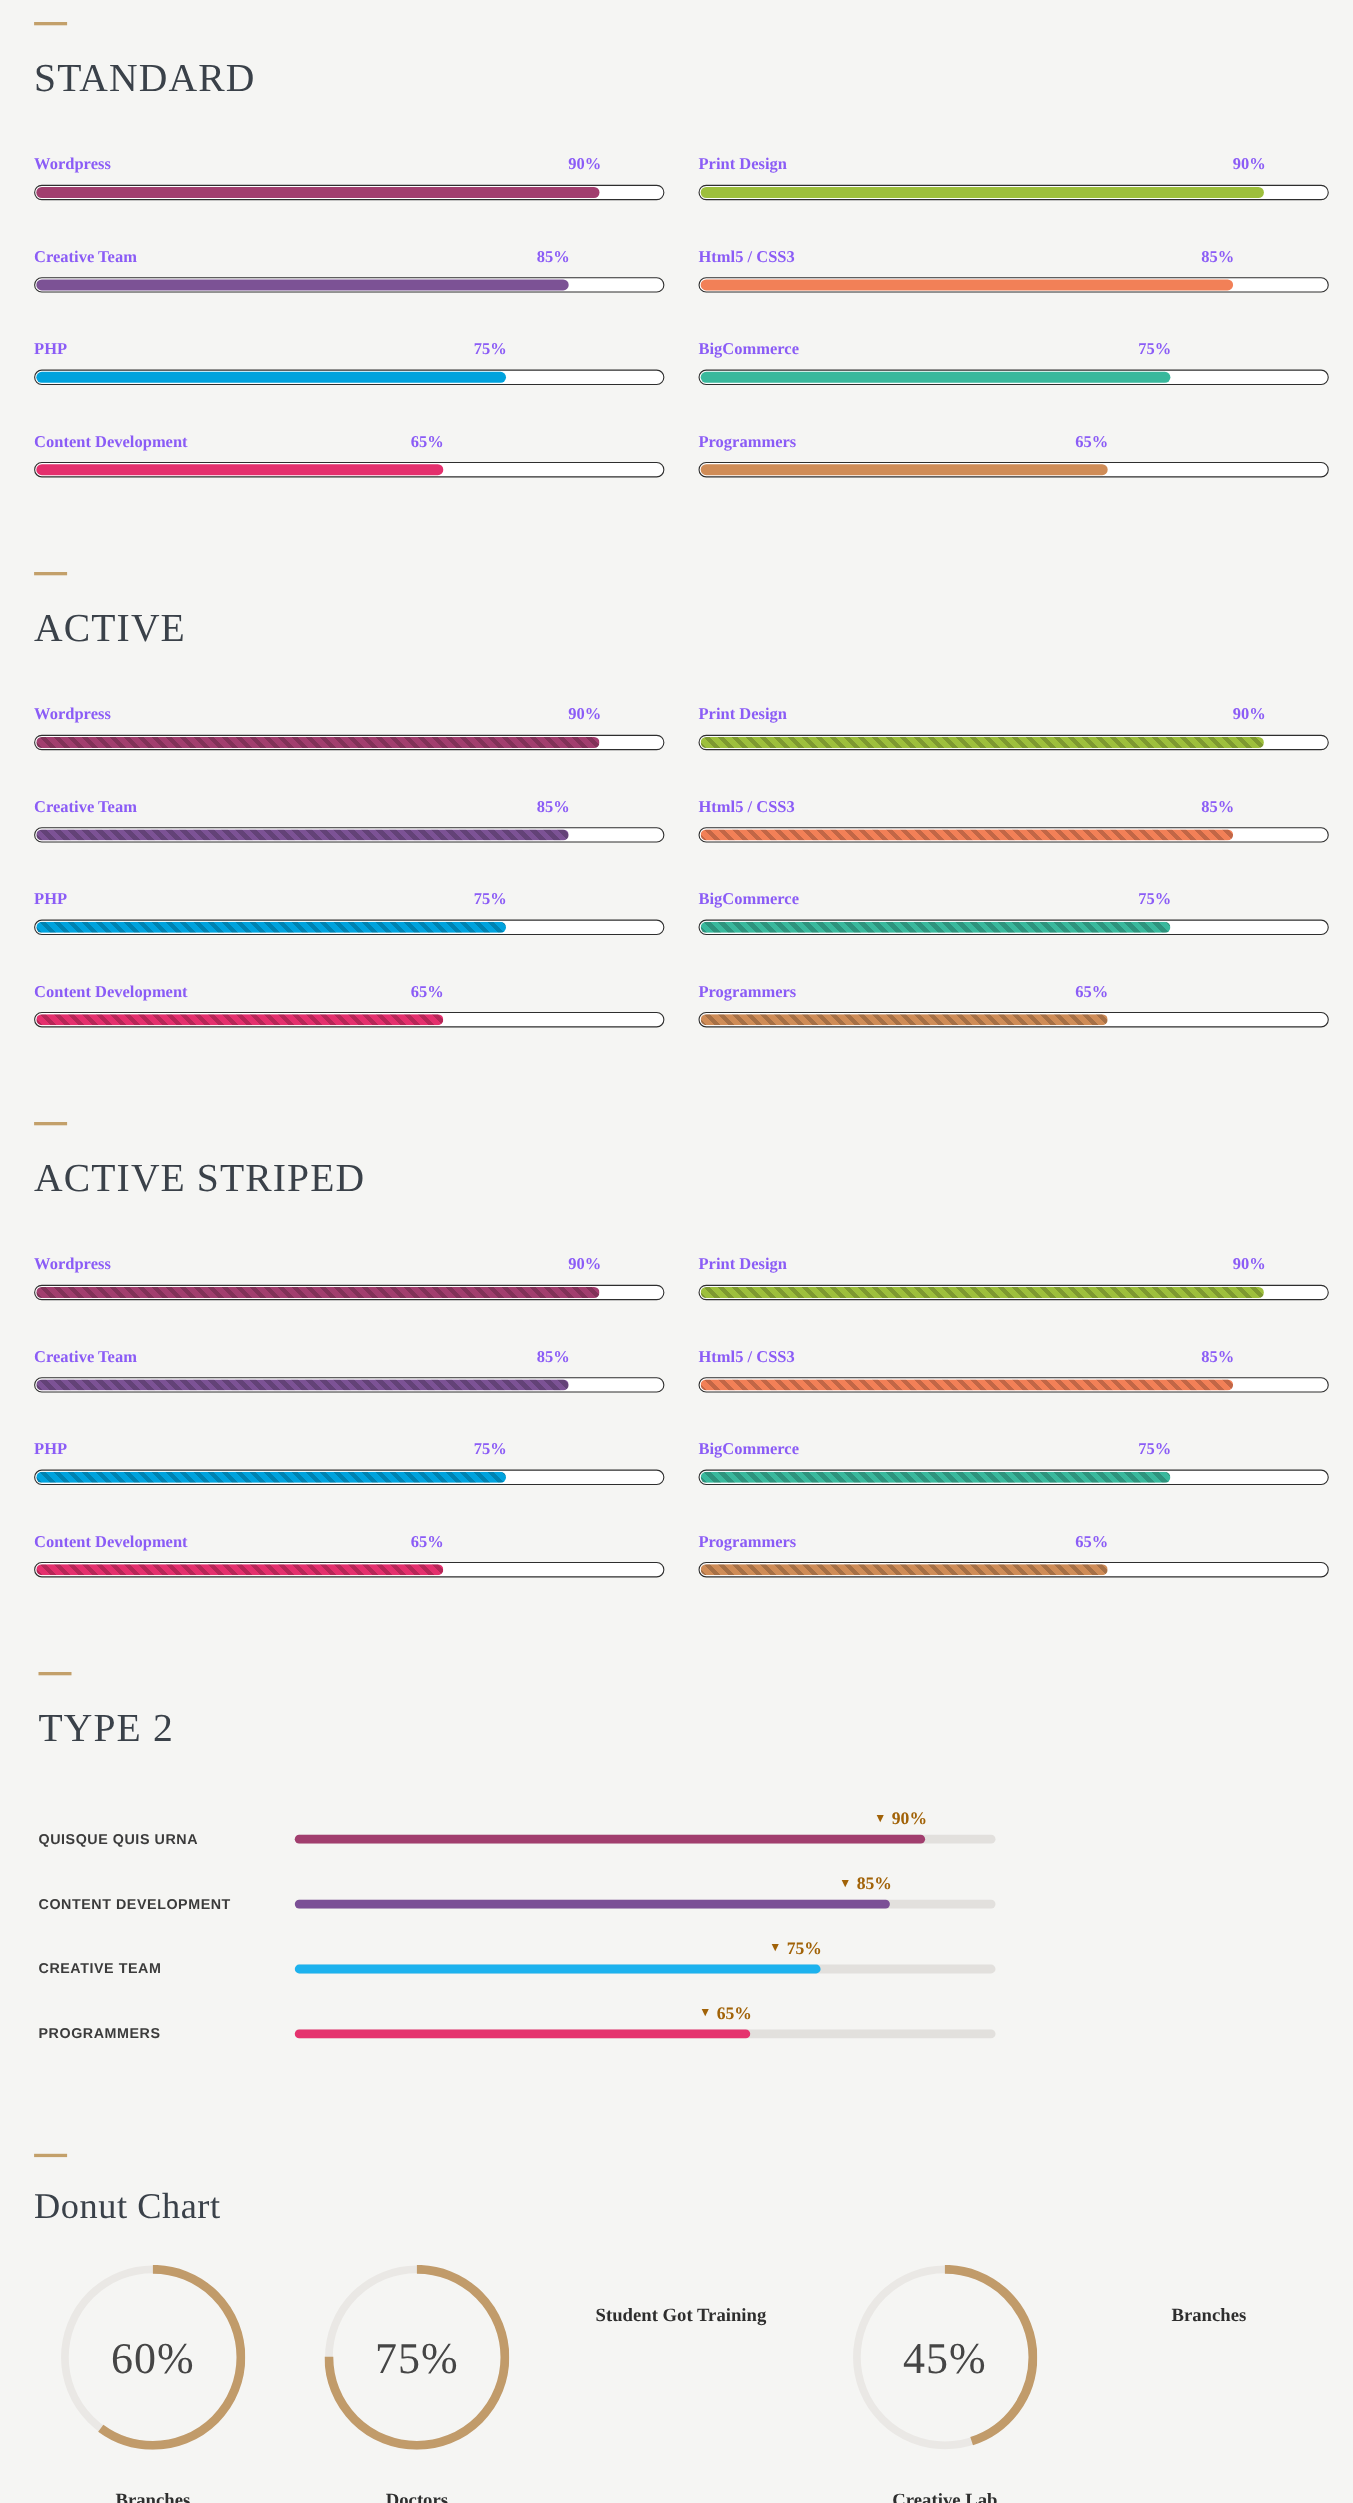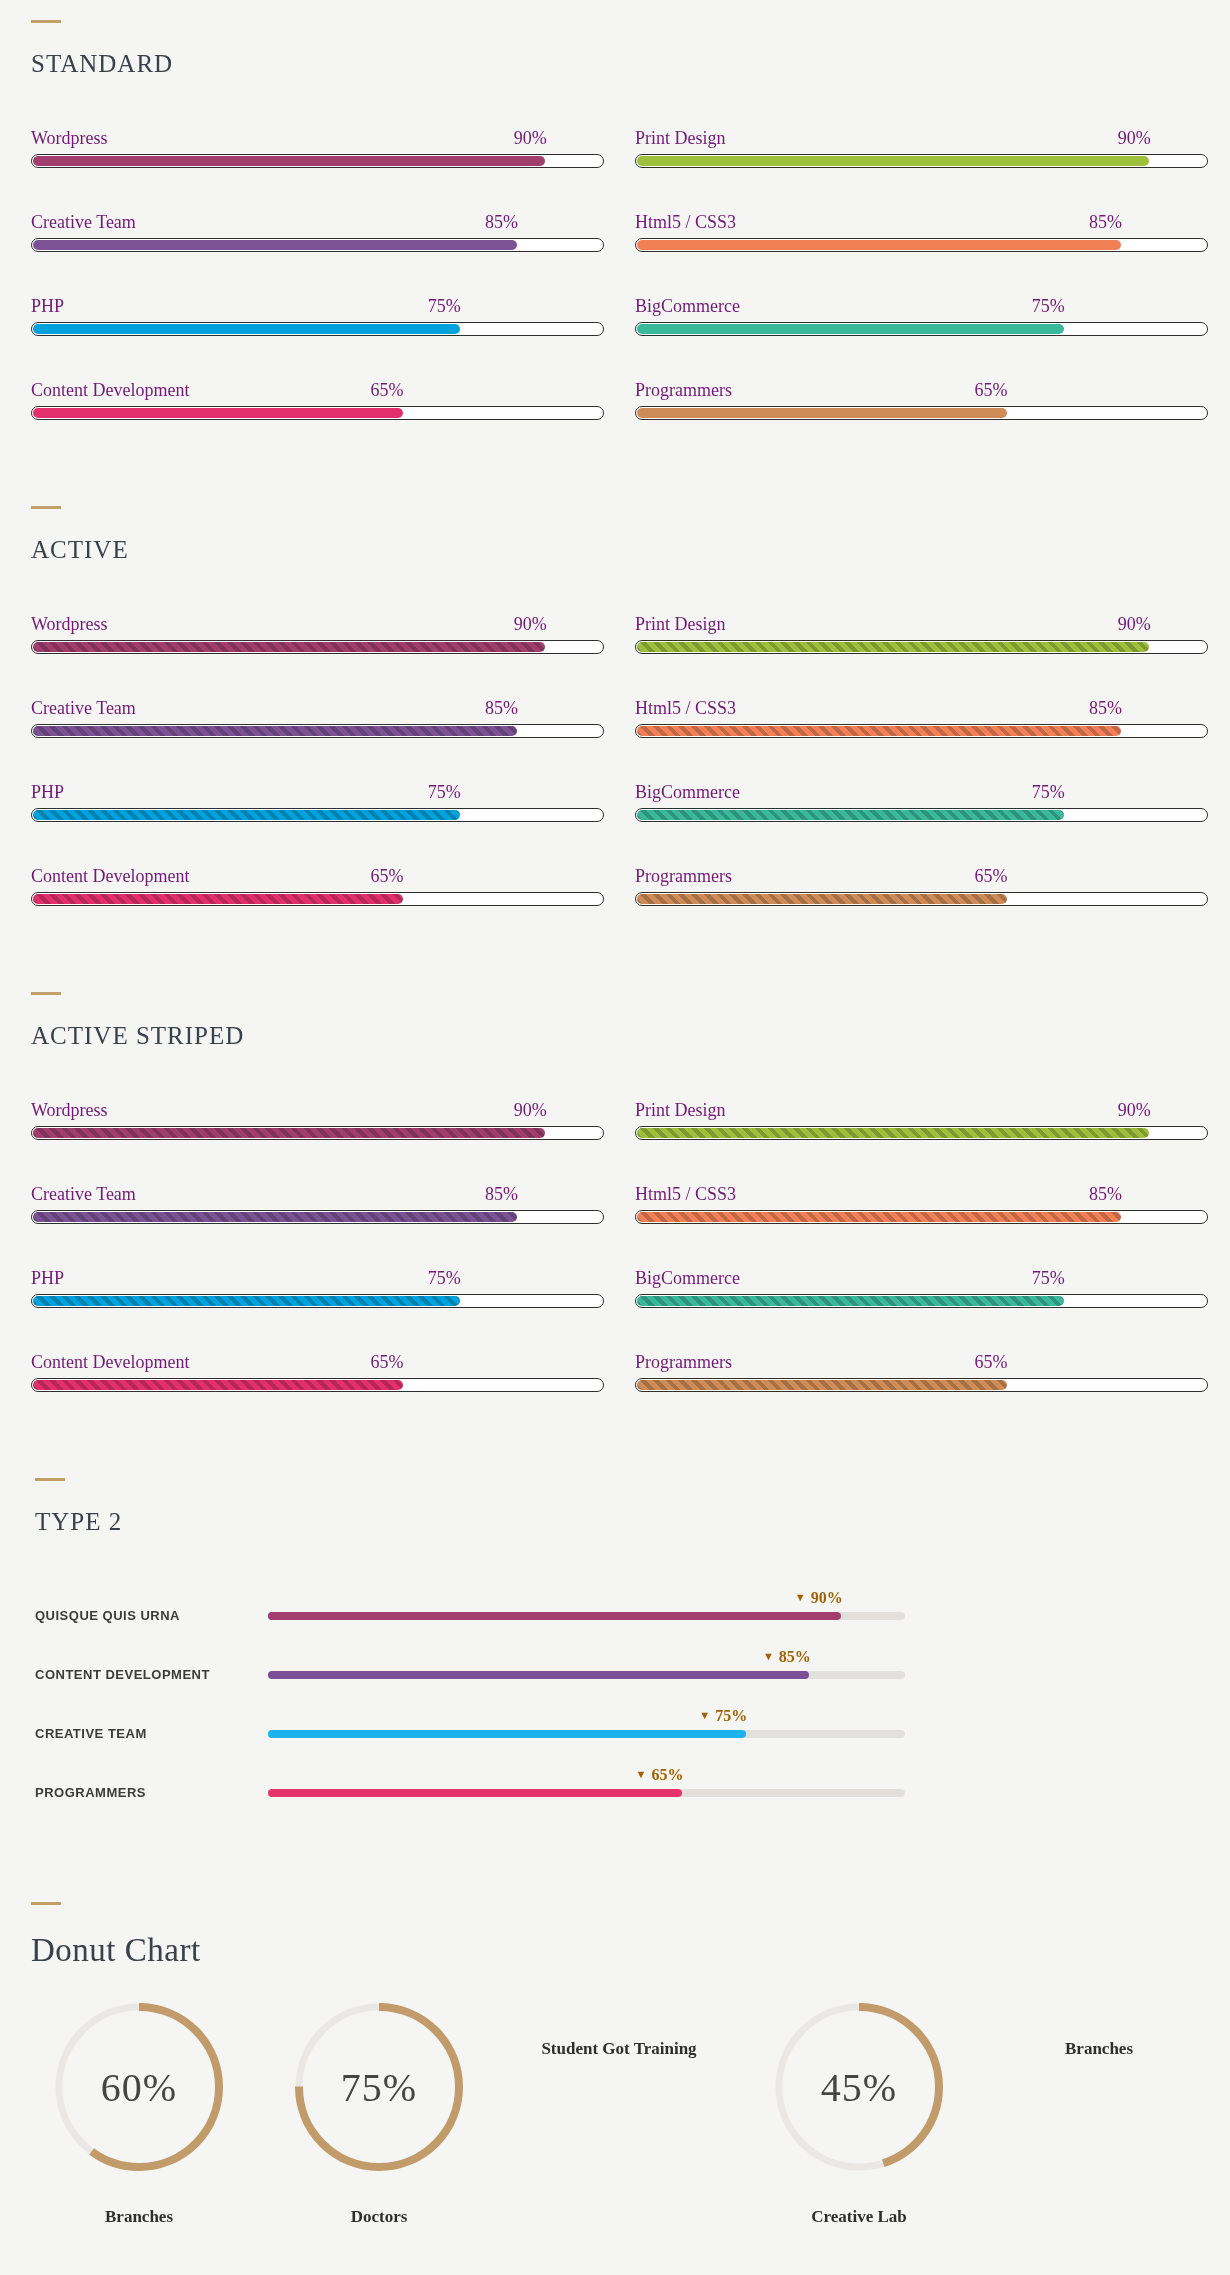--- a/index.html
+++ b/index.html
@@ -8,40 +8,40 @@
     background: #f5f5f3;
     font-family: "Liberation Serif", serif;
     color: #2f2f2f;
     padding: 20px 0 60px;
   }
   .section { margin: 0 22px 86px 31px; }
   .accent-line { width: 30px; height: 3px; background: #c3a06a; margin-bottom: 27px; }
   .section-title {
     font-family: "Liberation Serif", serif;
     font-weight: 500;
-    font-size: 25px;
+    font-size: 36px;
     letter-spacing: 1px;
     color: #3a4149;
     margin-bottom: 50px;
   }
   
   .bar-grid {
     display: grid;
     grid-template-columns: 1fr 1fr;
     column-gap: 31px;
     row-gap: 44px;
   }
   .bar-row { }
   .bar-label-row {
     position: relative;
     height: 19px;
     margin-bottom: 7px;
-    font-size: 18px;
-    font-weight: normal;
-    color: #701a75;
+    font-size: 15px;
+    font-weight: bold;
+    color: #8b5cf6;
   }
   .bar-name { position: absolute; left: 0; top: 0; }
   .bar-pct {
     position: absolute; left: 0; top: 0;
     text-align: right;
   }
   .bar-outer {
     height: 14px;
     background: #ffffff;
     border: 1.5px solid #2e2e2e;

